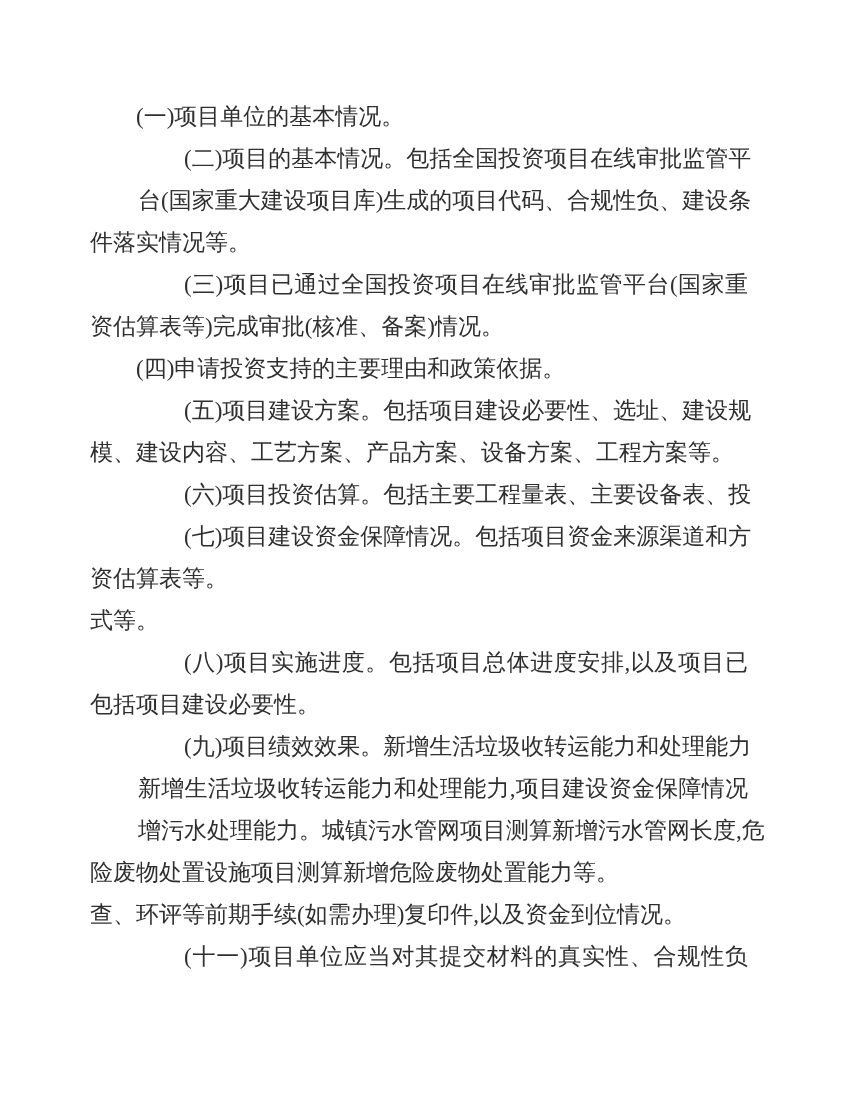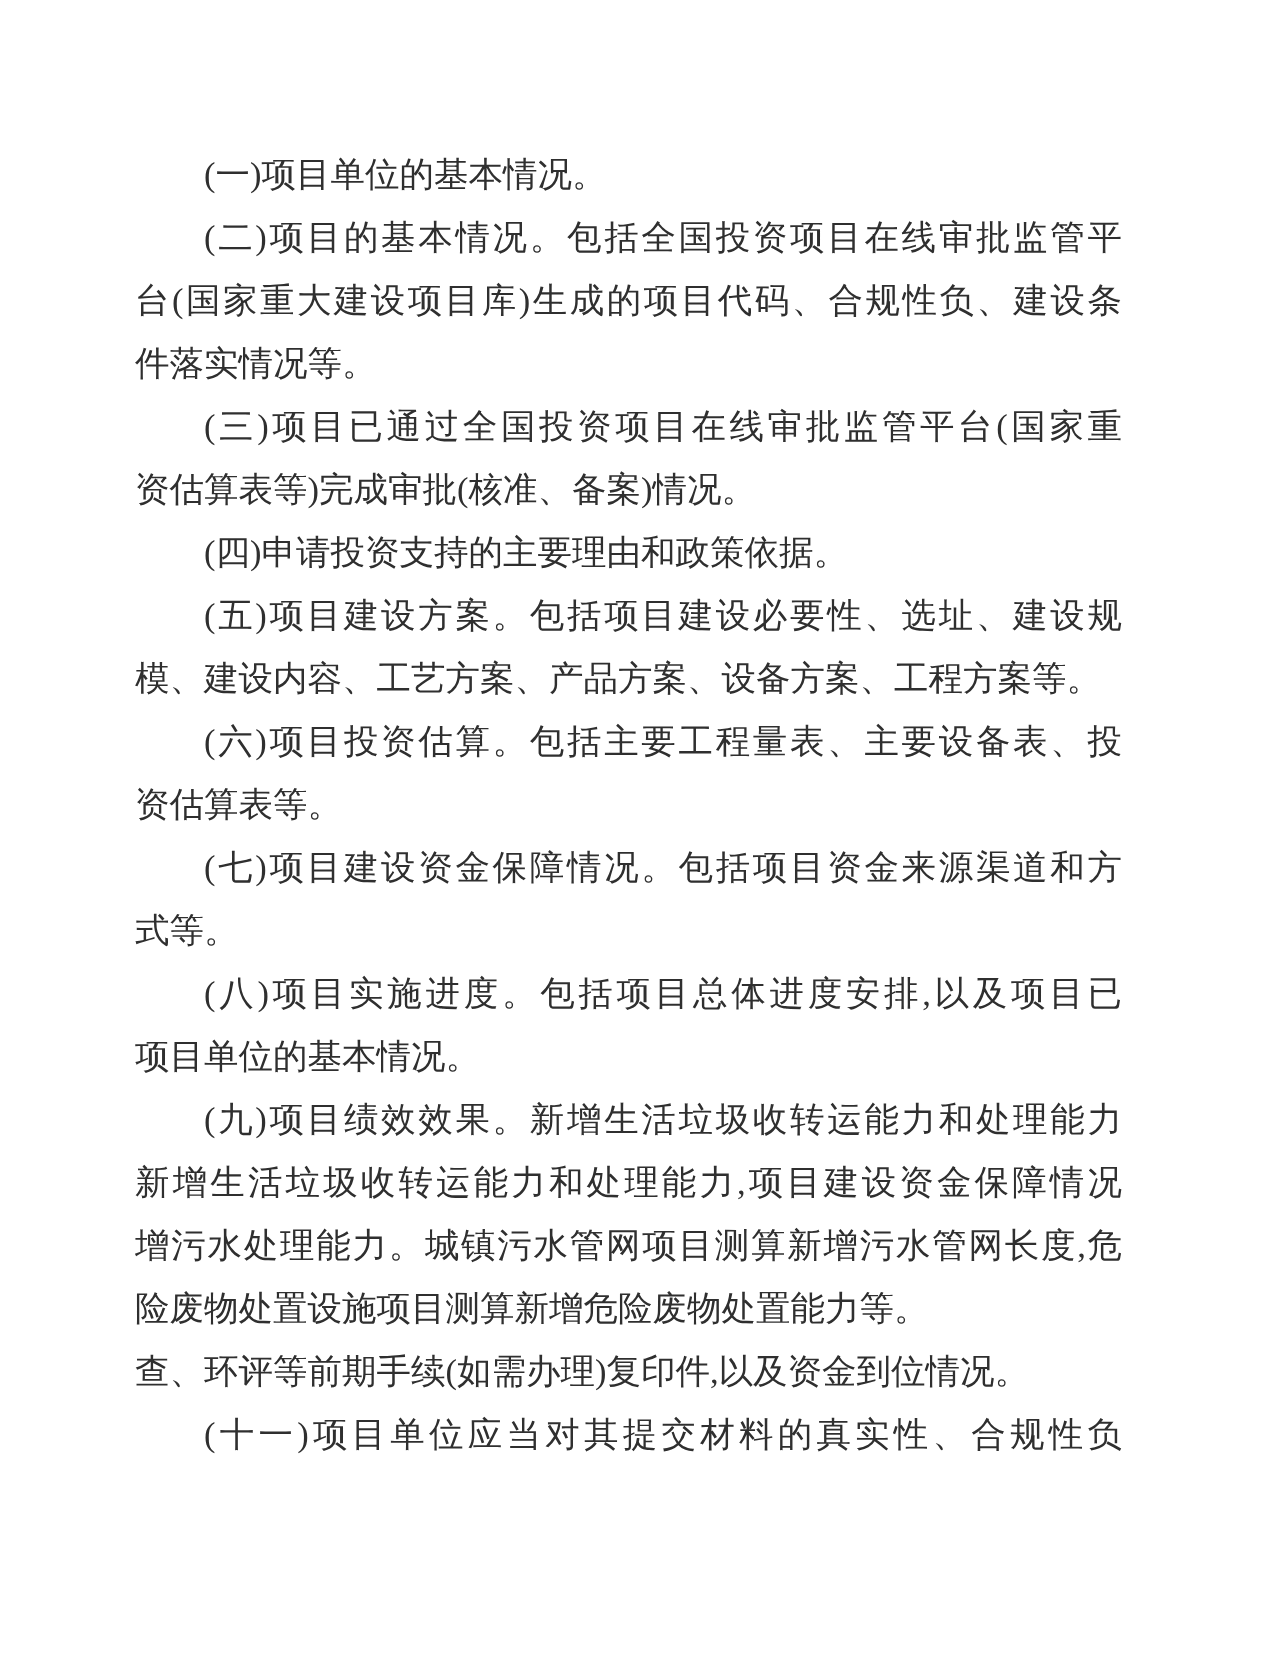--- a/index.html
+++ b/index.html
@@ -30,42 +30,43 @@
     line-height: 42px;
     white-space: nowrap;
     text-align: left;
   }
   .line.first {
     text-indent: 46px; 
   }
   .line.just {
     text-align: justify;
     text-align-last: justify;
+    margin-left: 48px;
   }
 </style>
 </head>
 <body>
 
 <div class="page" style="background: rgb(255, 255, 255);">
   <div class="content" id="content" style="color: rgb(47, 47, 47);">
       <div class="line first">(一)项目单位的基本情况。</div>
       <div class="line first just">(二)项目的基本情况。包括全国投资项目在线审批监管平</div>
       <div class="line just">台(国家重大建设项目库)生成的项目代码、合规性负、建设条</div>
       <div class="line">件落实情况等。</div>
       <div class="line first just">(三)项目已通过全国投资项目在线审批监管平台(国家重</div>
       <div class="line">资估算表等)完成审批(核准、备案)情况。</div>
       <div class="line first">(四)申请投资支持的主要理由和政策依据。</div>
       <div class="line first just">(五)项目建设方案。包括项目建设必要性、选址、建设规</div>
       <div class="line">模、建设内容、工艺方案、产品方案、设备方案、工程方案等。</div>
       <div class="line first just">(六)项目投资估算。包括主要工程量表、主要设备表、投</div>
+      <div class="line first just">(七)项目建设资金保障情况。包括项目资金来源渠道和方</div>
       <div class="line">资估算表等。</div>
-      <div class="line first just">(七)项目建设资金保障情况。包括项目资金来源渠道和方</div>
       <div class="line">式等。</div>
       <div class="line first just">(八)项目实施进度。包括项目总体进度安排,以及项目已</div>
-      <div class="line">项目单位的基本情况。</div>
+      <div class="line">包括项目建设必要性。</div>
       <div class="line first just">(九)项目绩效效果。新增生活垃圾收转运能力和处理能力</div>
       <div class="line just">新增生活垃圾收转运能力和处理能力,项目建设资金保障情况</div>
       <div class="line just">增污水处理能力。城镇污水管网项目测算新增污水管网长度,危</div>
       <div class="line">险废物处置设施项目测算新增危险废物处置能力等。</div>
       <div class="line">查、环评等前期手续(如需办理)复印件,以及资金到位情况。</div>
       <div class="line first just">(十一)项目单位应当对其提交材料的真实性、合规性负</div>
     </div>
 </div>
 
 </body></html>

